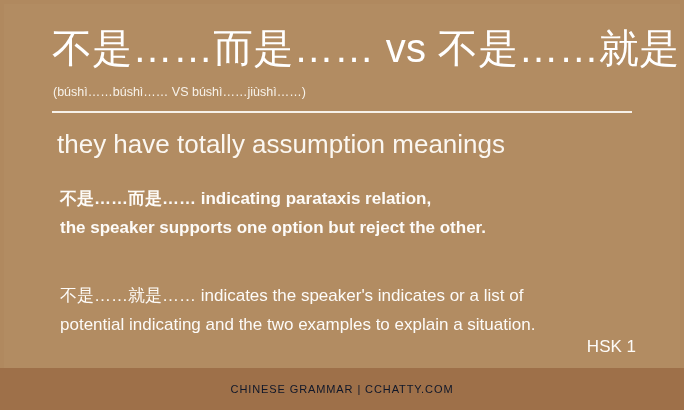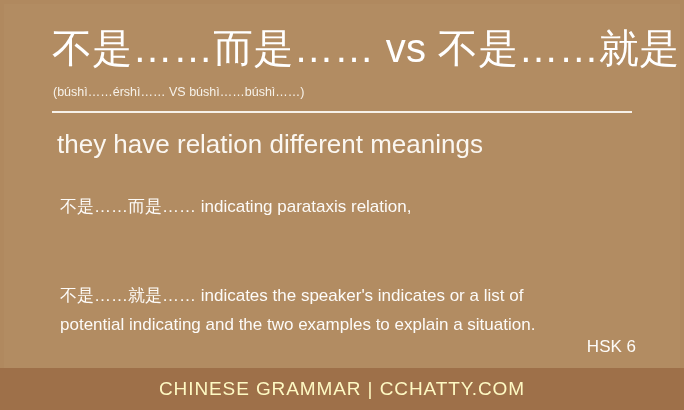--- a/index.html
+++ b/index.html
@@ -84,21 +84,21 @@
 
   .para {
     position: absolute;
     left: 60px;
     color: #fdfbf8;
     font-size: 17px;
     font-weight: 400;
     line-height: 29px;
     white-space: nowrap;
   }
-  .para-1 { top: 192px; }
+  .para-1 { top: 184px; font-weight: bold; }
   .para-2 { top: 281px; }
 
   .para .line { display: block; }
 
   .hsk {
     position: absolute;
     right: 48px;
     top: 337px;
     color: #fdfbf8;
     font-size: 17px;
@@ -113,54 +113,55 @@
     right: 0;
     bottom: 0;
     height: 42px;
     background: #9e7049;
     display: flex;
     align-items: center;
     justify-content: center;
   }
 
   .footer-text {
-    color: #fef9c3;
-    font-size: 19px;
+    color: #0f172a;
+    font-size: 11px;
     font-weight: 400;
     letter-spacing: 0.9px;
     white-space: nowrap;
   }
 </style>
 </head>
 <body>
 
 <div class="slide">
 
   <div class="inner-panel"></div>
 
   <div class="content">
 
     <div class="title">不是……而是…… vs 不是……就是……</div>
 
-    <div class="pinyin">(búshì……érshì…… VS búshì……búshì……)</div>
+    <div class="pinyin">(búshì……búshì…… VS búshì……jiùshì……)</div>
 
     <div class="divider"></div>
 
-    <div class="subtitle">they have relation different meanings</div>
+    <div class="subtitle">they have totally assumption meanings</div>
 
     <div class="para para-1">
       <span class="line">不是……而是…… indicating parataxis relation,</span>
+      <span class="line">the speaker supports one option but reject the other.</span>
     </div>
 
     <div class="para para-2">
       <span class="line">不是……就是…… indicates the speaker's indicates or a list of</span>
       <span class="line">potential indicating and the two examples to explain a situation.</span>
     </div>
 
-    <div class="hsk">HSK 6</div>
+    <div class="hsk">HSK 1</div>
 
   </div>
 
   <div class="footer">
     <span class="footer-text">CHINESE GRAMMAR | CCHATTY.COM</span>
   </div>
 
 </div>
 
 </body></html>

